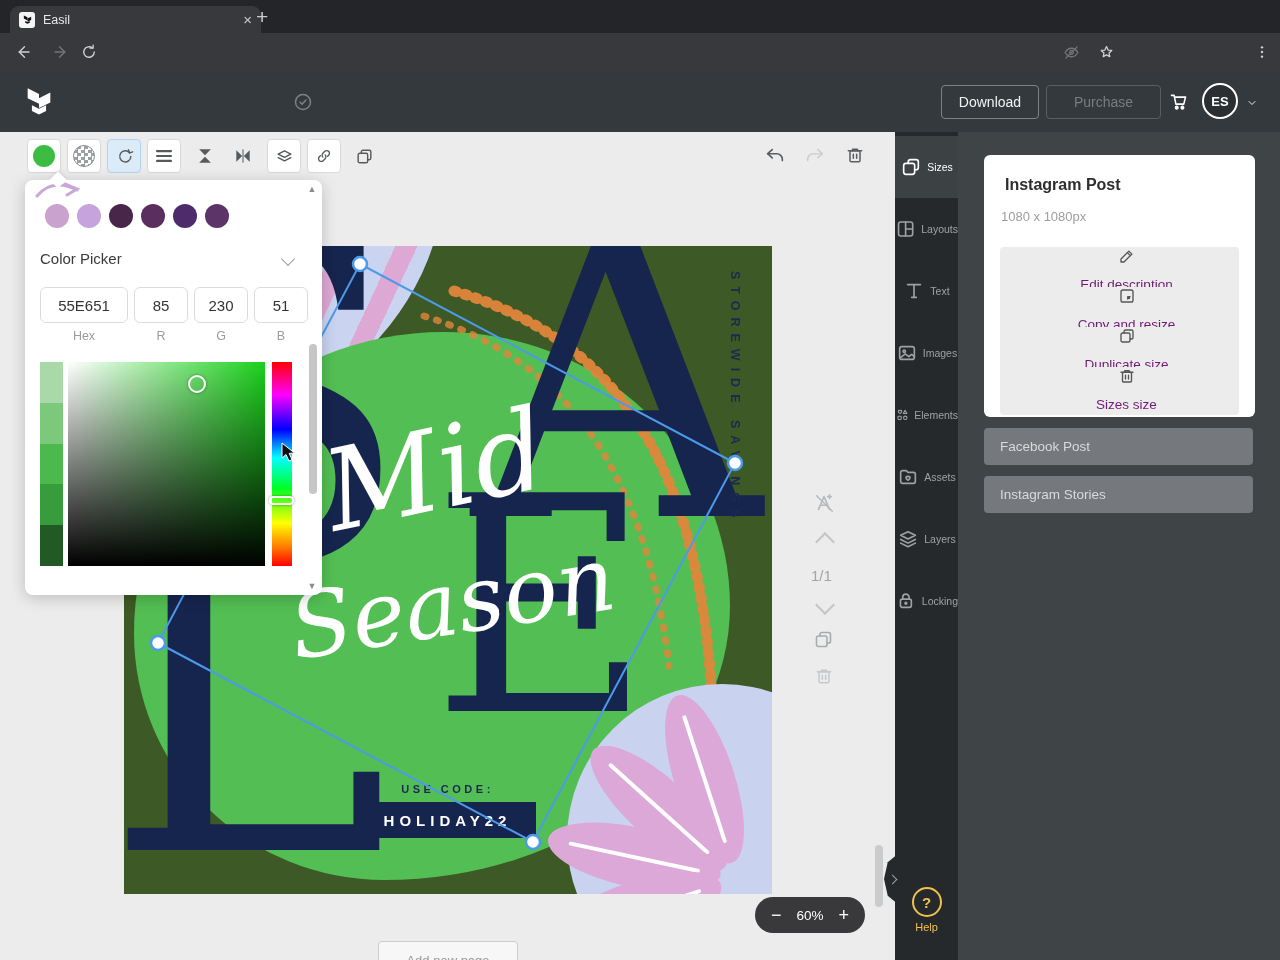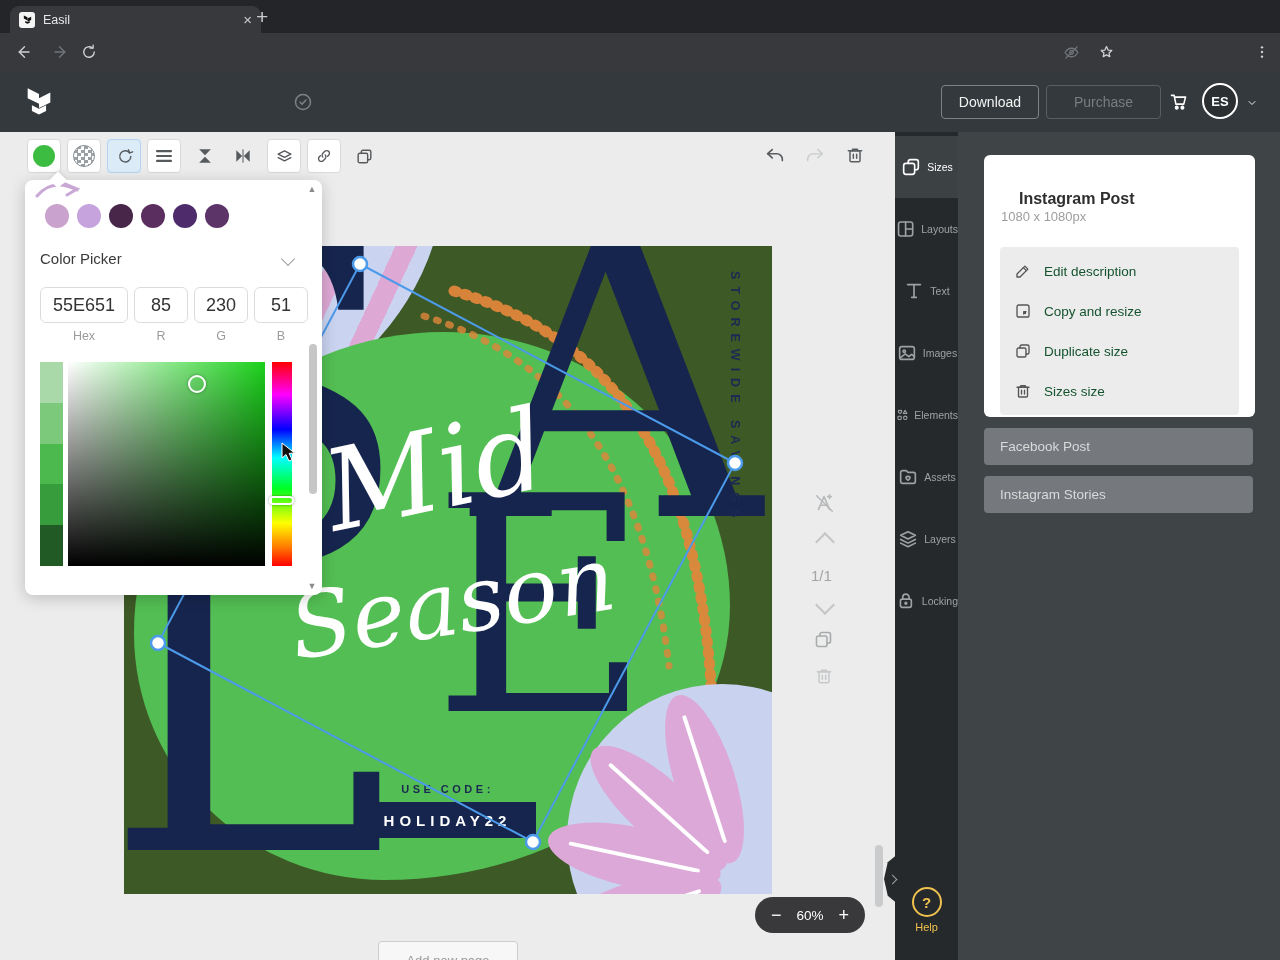--- a/index.html
+++ b/index.html
@@ -49,21 +49,21 @@
   .notch{left:52px;top:174px;width:12px;height:12px;background:#FFF;transform:rotate(45deg);
          box-shadow:-2px -2px 4px rgba(0,0,0,.06);z-index:41;}
 
   
   .panel{left:25px;top:180px;width:297px;height:415px;background:#FFF;border-radius:8px;
          box-shadow:0 3px 16px rgba(0,0,0,.2);z-index:40;}
   .swatch{width:24px;height:24px;border-radius:50%;}
   .cp-title{left:15px;top:70px;font-size:15px;color:#3A3A3A;}
   .chev{width:9px;height:9px;border-right:1.8px solid #9A9EA1;border-bottom:1.8px solid #9A9EA1;transform:rotate(45deg);}
   .field{height:36px;border:1px solid #DCDCDC;border-radius:6px;box-sizing:border-box;
-         display:flex;align-items:center;justify-content:center;font-size:18px;color:#333;background:#FFF;}
+         display:flex;align-items:center;justify-content:center;font-size:15px;color:#333;background:#FFF;}
   .flabel{font-size:12.5px;color:#9B9B9B;text-align:center;}
   .gradient{left:43px;top:182px;width:197px;height:204px;
       background:linear-gradient(to top,#000,rgba(0,0,0,0)),linear-gradient(to right,#FFF,rgba(255,255,255,0)),#1BD11B;}
   .grad-handle{left:163px;top:195px;width:14px;height:14px;border:2.5px solid #FFF;border-radius:50%;
       box-shadow:0 0 3px rgba(0,0,0,.4);}
   .hue{left:247px;top:182px;width:20px;height:204px;
       background:linear-gradient(to bottom,#F00 0%,#F0F 16%,#00F 33%,#0FF 47%,#0F2 62%,#FF0 79%,#F70 91%,#F00 100%);}
   .hue-handle{left:244px;top:316px;width:25px;height:9px;border:2.5px solid #FFF;border-radius:5px;
       box-shadow:0 0 3px rgba(0,0,0,.45);box-sizing:border-box;}
   .pscroll{right:4px;top:4px;width:12px;height:407px;}
@@ -105,24 +105,24 @@
       justify-content:center;font-size:15px;font-weight:bold;}
   .help .lbl{font-size:11px;}
   .collapse-tab{left:884px;top:853px;width:15px;height:52px;background:#26292B;z-index:46;
       clip-path:polygon(100% 0,25% 18%,0 50%,25% 82%,100% 100%);display:flex;align-items:center;justify-content:center;}
   .collapse-tab .c{width:6px;height:6px;border-right:1.6px solid #9EA2A4;border-top:1.6px solid #9EA2A4;transform:rotate(45deg);margin-left:2px;}
   .wscroll{left:875px;top:845px;width:8px;height:62px;background:#C9CBCC;border-radius:4px;z-index:44;}
 
   
   .rightpanel{left:958px;top:132px;width:322px;height:828px;background:#3F4447;}
   .card{position:absolute;left:26px;top:23px;width:271px;height:262px;background:#FFF;border-radius:6px;}
-  .card h2{margin:18px;position:absolute;left:17px;top:17px;font-size:16px;color:#2E2E2E;}
+  .card h2{margin:4px;position:absolute;left:17px;top:17px;font-size:16px;color:#2E2E2E;}
   .dims{position:absolute;left:17px;top:54px;font-size:13px;color:#9C9EA0;}
   .action{position:absolute;left:16px;width:239px;height:48px;background:#ECECEC;border-radius:4px;
-      display:flex;align-items:center;gap:12px;padding-left:14px;box-sizing:border-box;color:#14532d;font-size:13.5px;}
+      display:flex;align-items:center;gap:12px;padding-left:14px;box-sizing:border-box;color:#701a75;font-size:13.5px;flex-direction:column;}
   .action .aic{color:#555;}
   .sizebtn{position:absolute;left:26px;width:269px;height:37px;background:#75797D;border-radius:4px;
       display:flex;align-items:center;padding-left:16px;box-sizing:border-box;color:#D9DADB;font-size:13.5px;}
 </style>
 </head>
 <body>
 
 <div class="screen">
 
   <div class="abs tabstrip">

